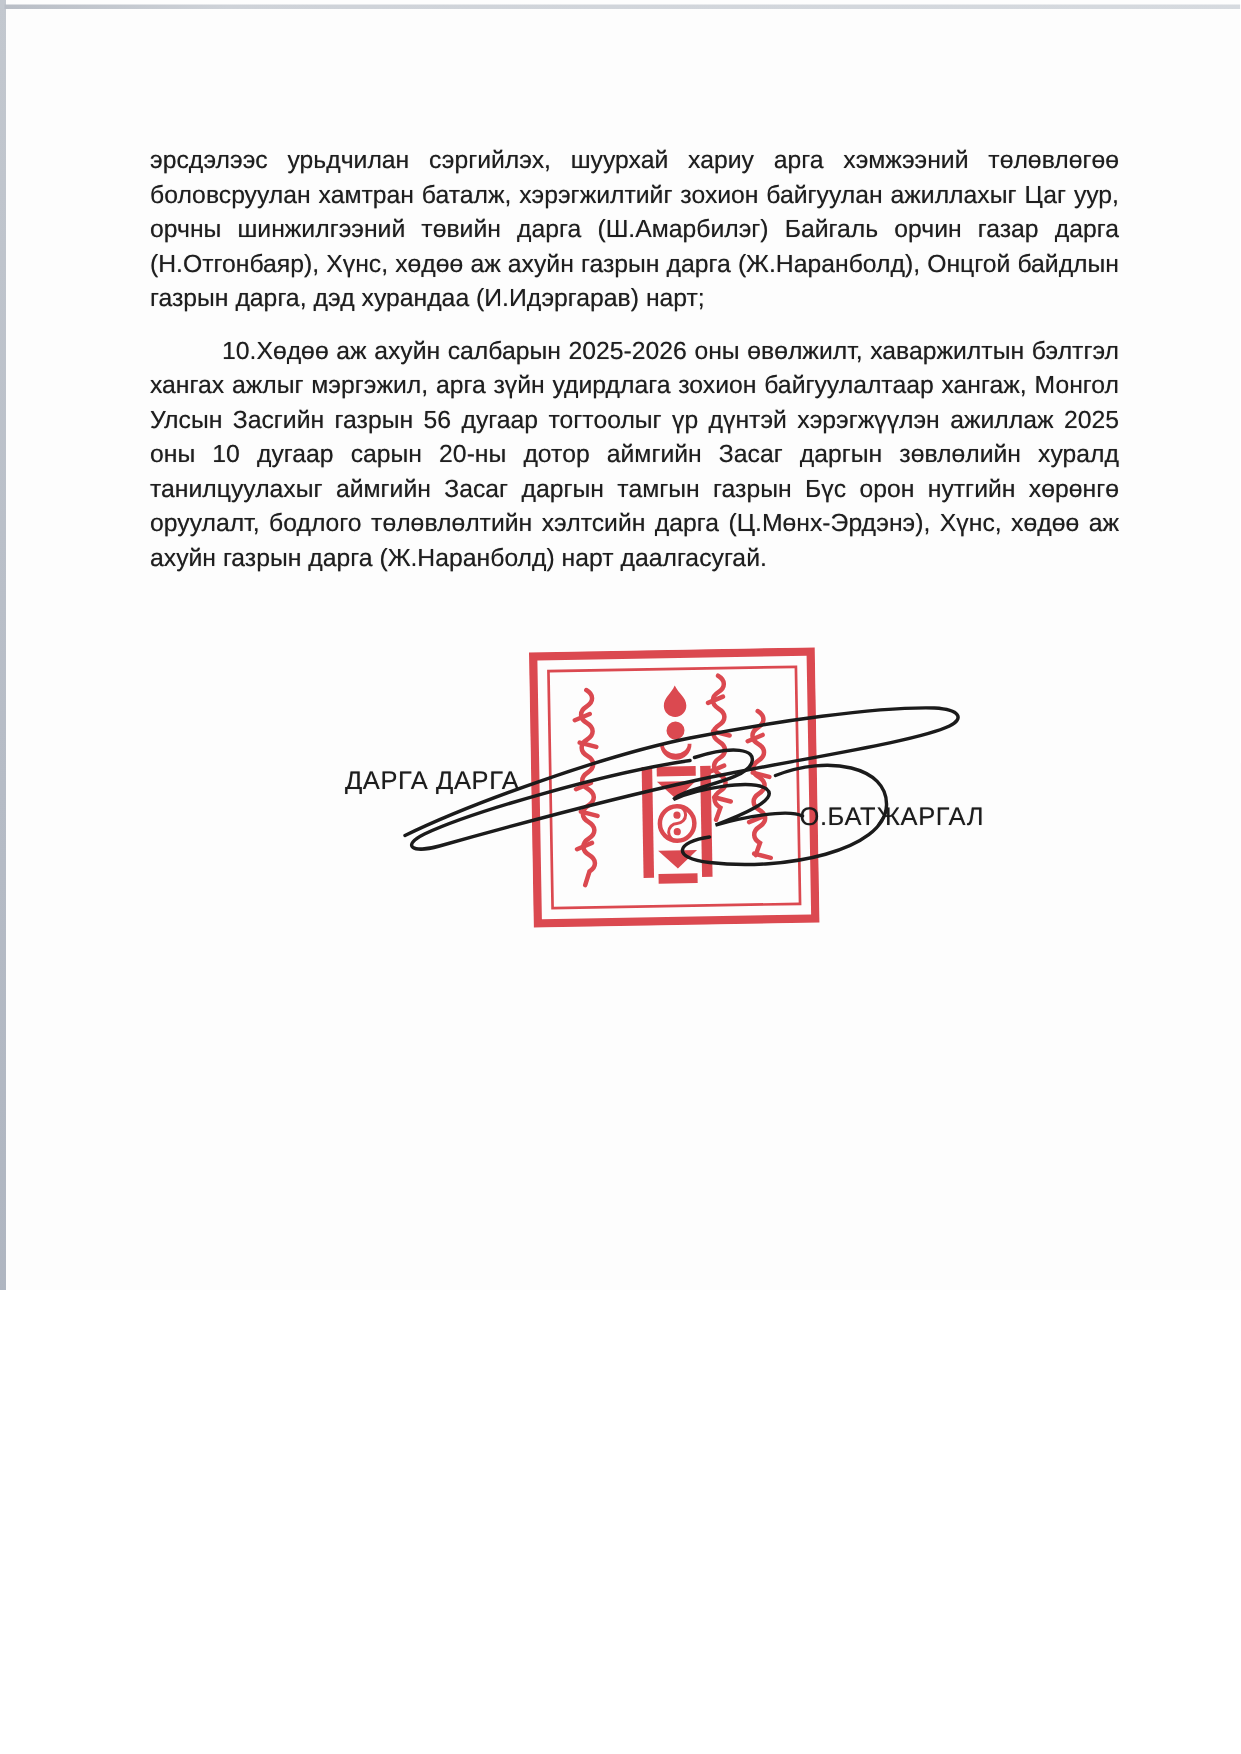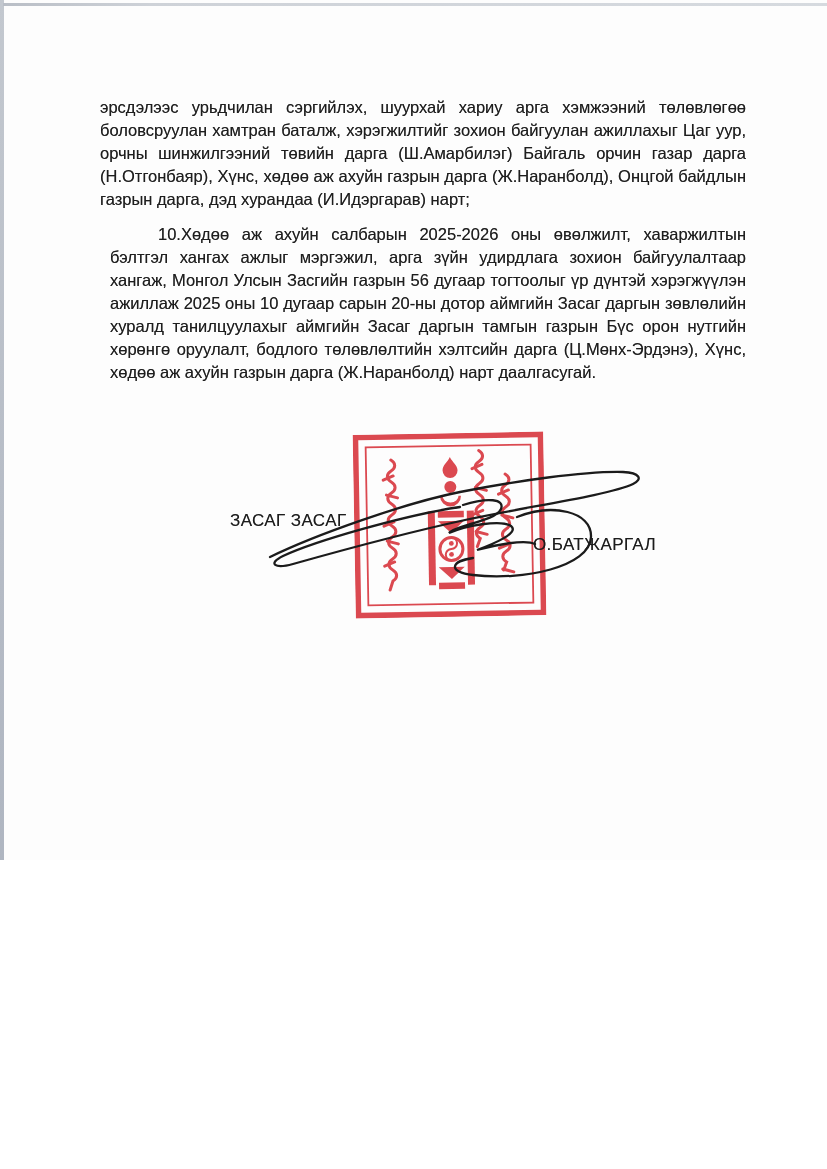--- a/index.html
+++ b/index.html
@@ -16,21 +16,21 @@
     position:absolute; left:3px; top:3px; width:824px; height:3px;
     background:linear-gradient(90deg,#b9bec6 0%,#ced2d8 18%,#d6dadf 100%);
   }
   .content {
     position:absolute; left:100px; top:96px; width:646px;
     color:#1e1e1e; font-size:16.5px; line-height:23px;
     text-align:justify; text-justify:inter-word;
     text-shadow:0 0 .5px rgba(0,0,0,.55);
   }
   .content p { margin:0; }
-  .content p.indent { text-indent:48px; margin-top:12px;margin-left:10px; }
+  .content p.indent { text-indent:48px; margin-top:12px; }
   .sig-label {
     position:absolute; color:#1c1c1c; font-size:17px; letter-spacing:.4px;
     text-shadow:0 0 .5px rgba(0,0,0,.5); white-space:nowrap;
   }
   .sig-title { left:230px; top:511px; }
   .sig-name  { left:533px; top:511px;margin-top:24px; }
   .stamp {
     position:absolute; left:354px; top:433px; width:191px; height:184px;
     color:var(--stamp,#d8363e); transform:rotate(-1deg); opacity:.9;
   }
@@ -79,21 +79,21 @@
       <path d="M84,88 h26 l-13,12 z"></path>
       <circle cx="97" cy="116" r="11.5" fill="none" stroke="currentColor" stroke-width="3"></circle>
       <path d="M97,104.5 a5.75,5.75 0 0 1 0,11.5 a5.75,5.75 0 0 0 0,11.5" fill="none" stroke="currentColor" stroke-width="2"></path>
       <circle cx="97" cy="110.5" r="2.4"></circle>
       <circle cx="97" cy="121.5" r="2.4"></circle>
       <path d="M84,134 h26 l-13,12 z"></path>
       <rect x="84" y="149.5" width="26" height="6.5"></rect>
     </g>
   </svg>
 
-  <div class="sig-label sig-title">ЗАСАГ ЗАСАГ</div>
+  <div class="sig-label sig-title">ДАРГА ДАРГА</div>
   <div class="sig-label sig-name">О.БАТЖАРГАЛ</div>
 
   <svg class="signature-ink" viewBox="0 0 400 115">
     <g fill="none" stroke="currentColor" stroke-width="2.3" stroke-linecap="round">
       <path d="M15,92 C60,70 150,38 205,27 C260,16 330,6 368,7 C385,8 388,14 378,19 C355,30 270,42 210,55 C150,68 70,90 38,99 C20,104 12,99 28,91 C60,76 150,50 205,42"></path>
       <path d="M208,40 c25,-8 42,-6 38,4 c-5,12 -45,16 -52,24 c15,-7 52,-14 62,-7 c9,7 -18,18 -34,24 c18,-5 48,-11 58,-6"></path>
       <path d="M262,52 c35,-14 75,-6 74,20 c-1,30 -68,44 -118,38 c-26,-3 -22,-14 0,-17"></path>
     </g>
   </svg>
 

